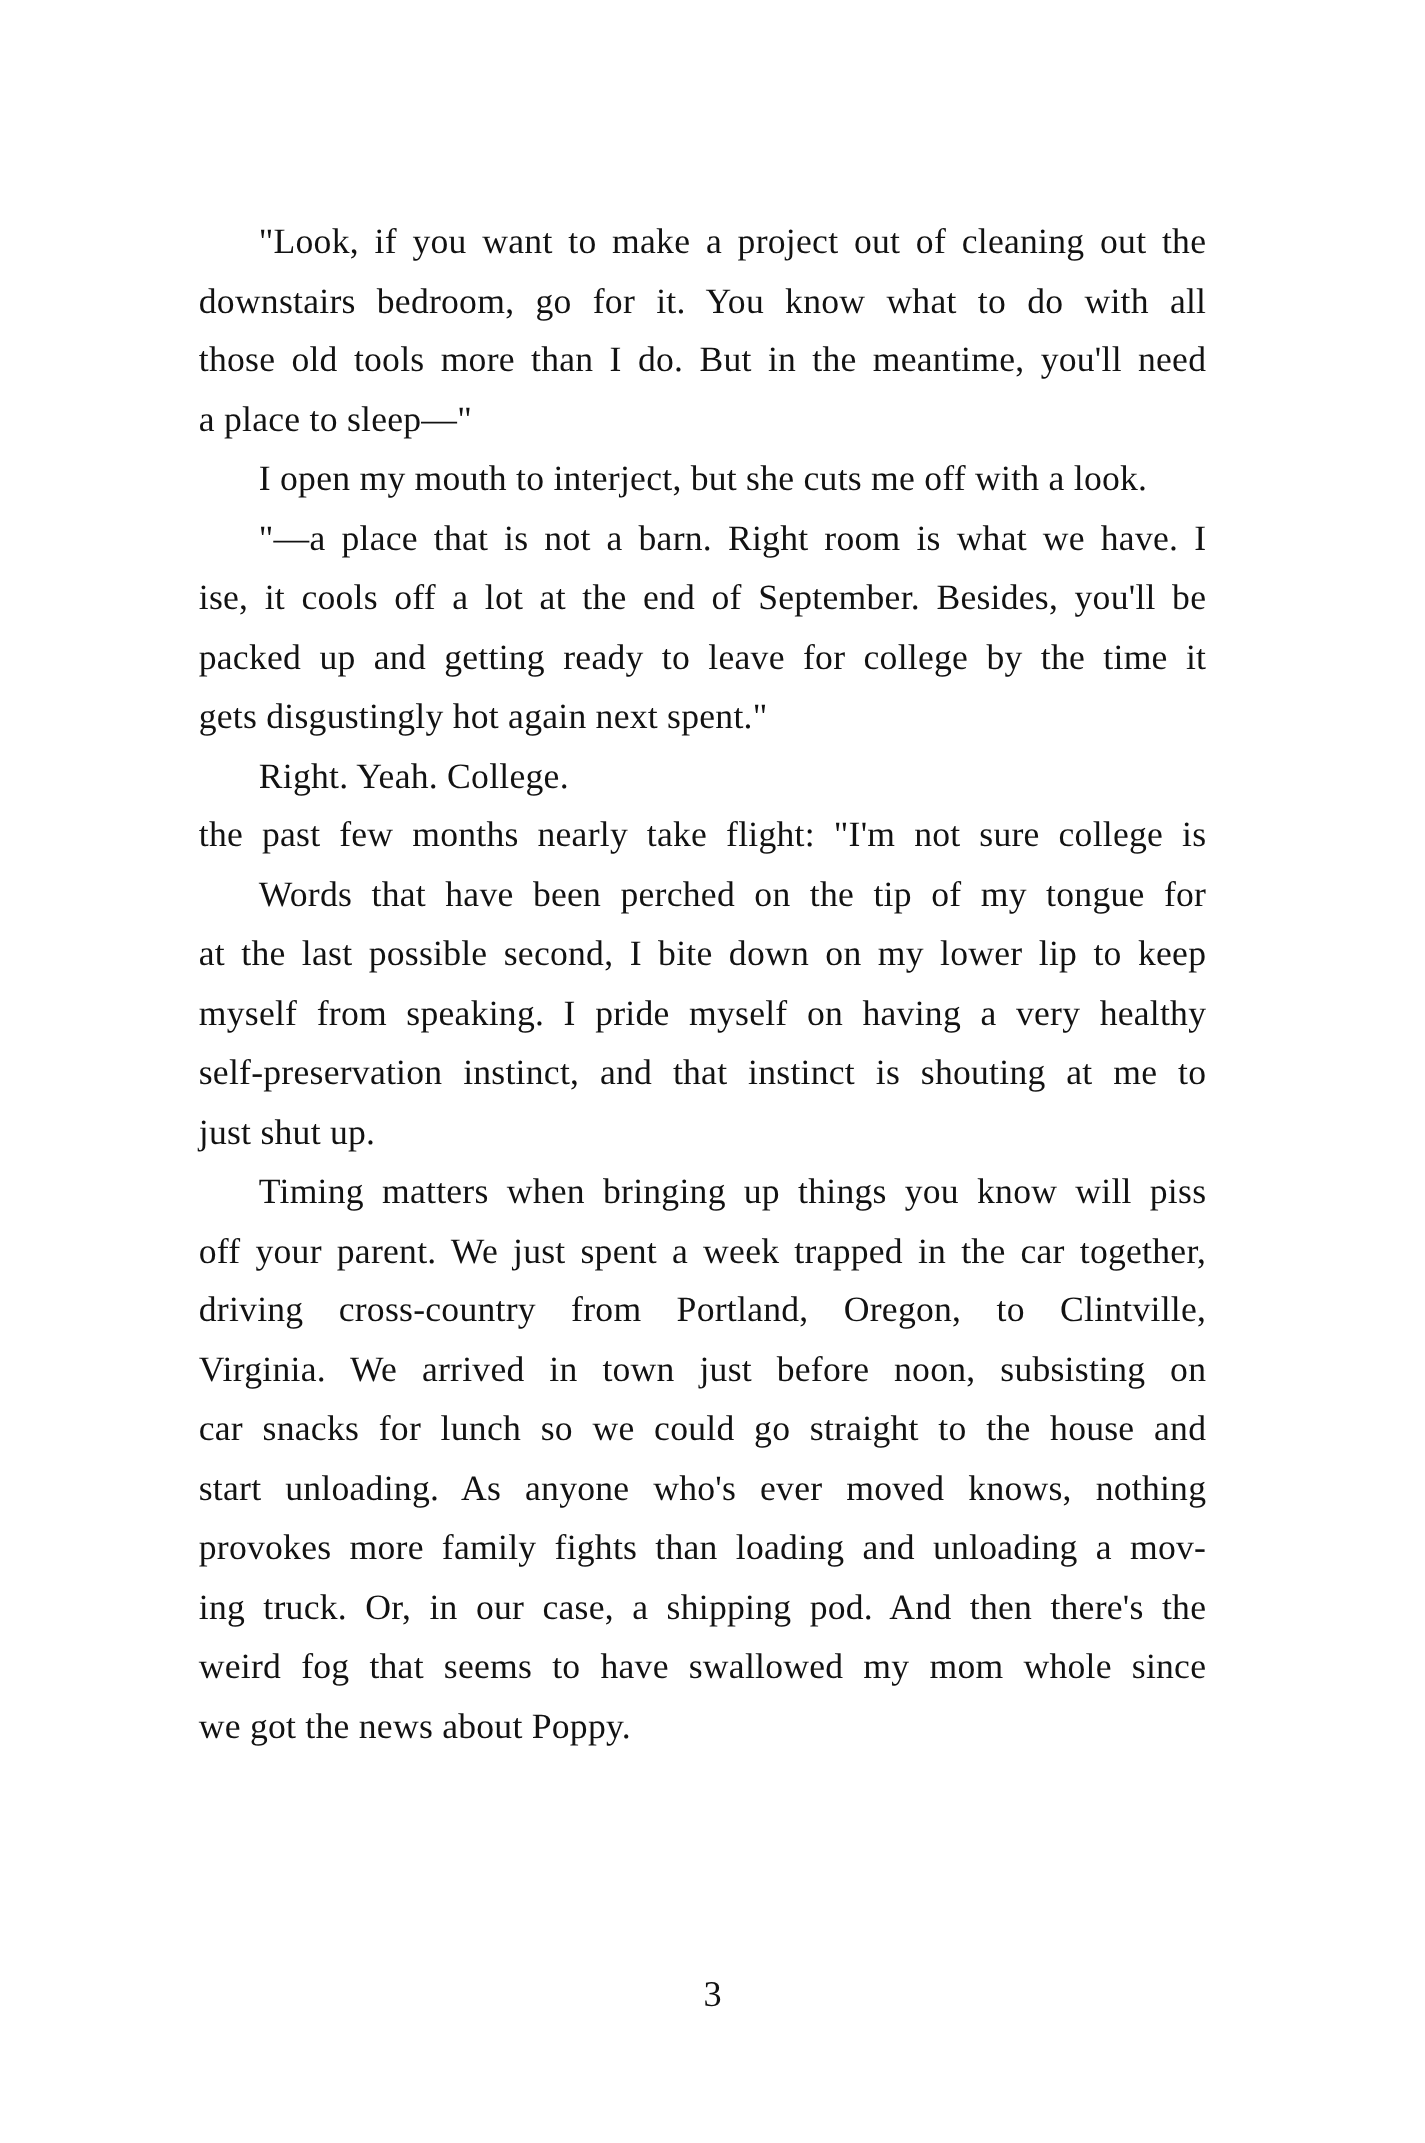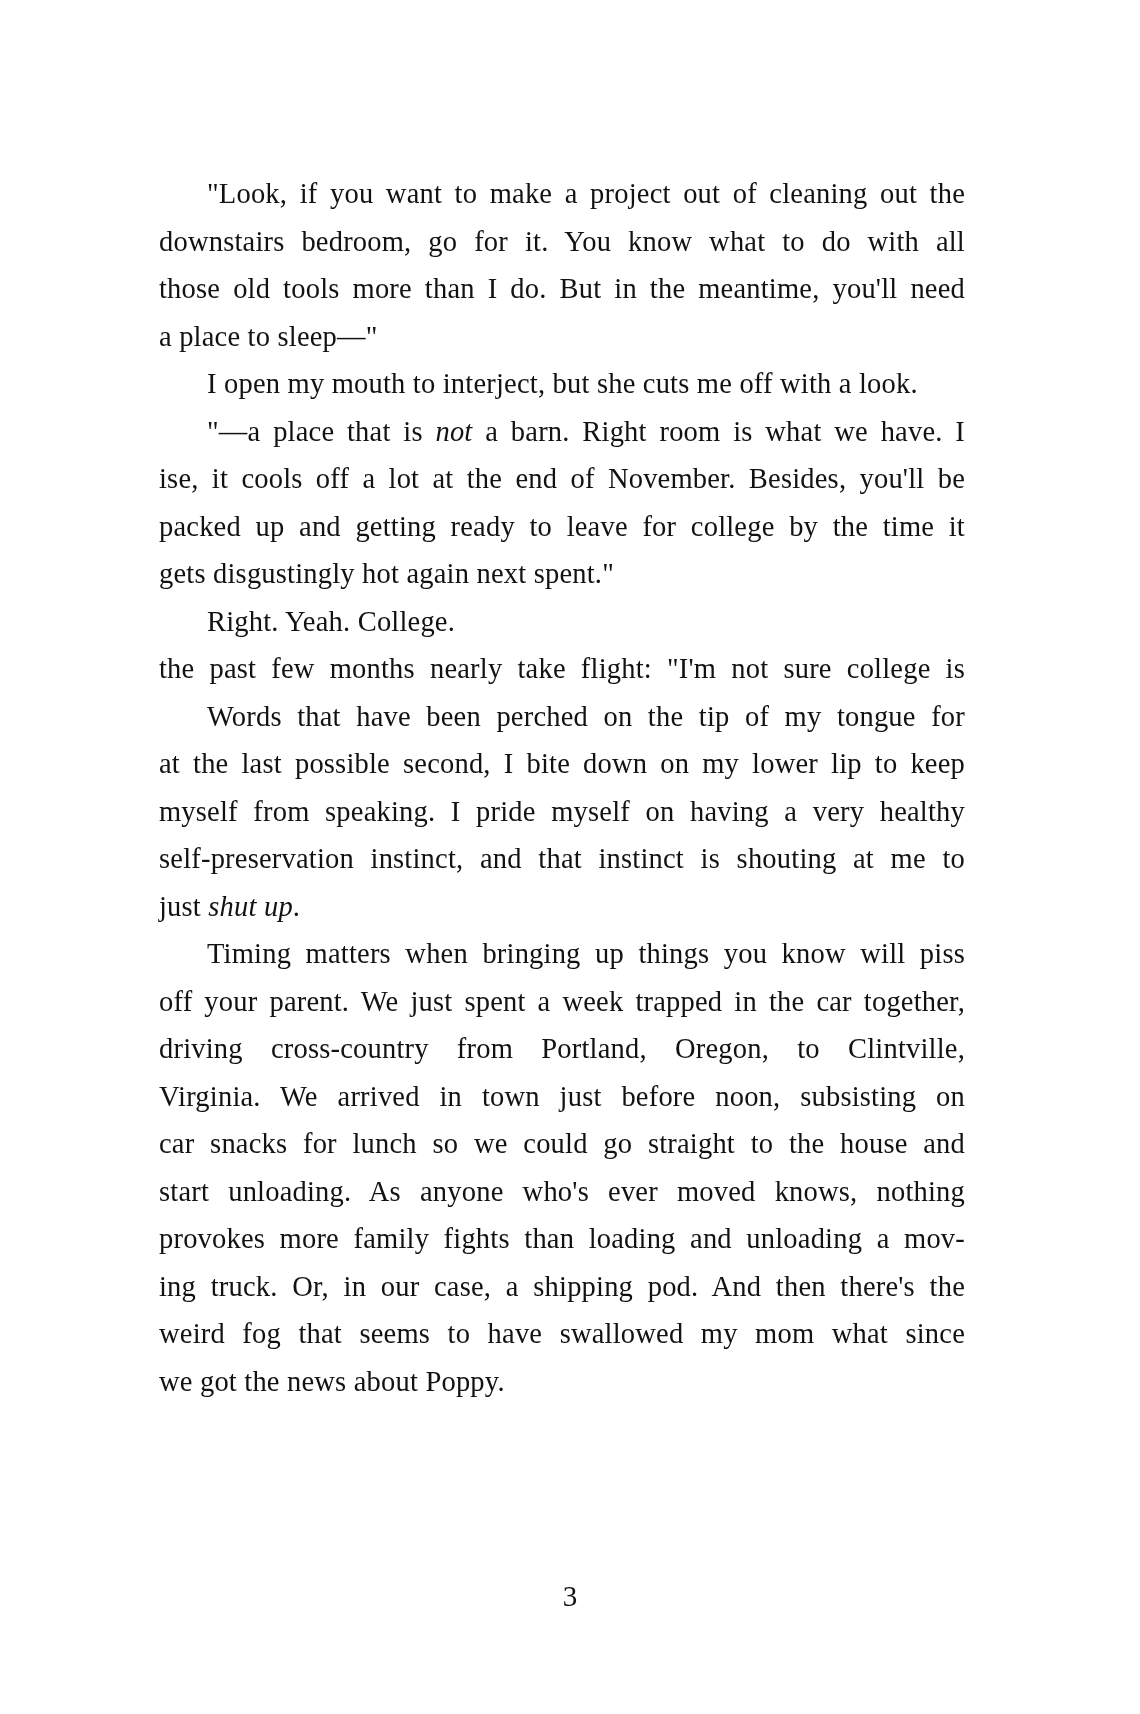--- a/index.html
+++ b/index.html
@@ -39,21 +39,20 @@
     text-align-last: justify;
   }
   .line.last {
     text-align: left;
     text-align-last: left;
   }
   .line.indent {
     text-indent: 48px;
   }
   .it {
-    font-style: italic;
   }
   .page-number {
     position: absolute;
     left: 0;
     top: 1580px;
     width: 100%;
     text-align: center;
     font-size: 29px;
     color: #121212;
   }
@@ -67,21 +66,21 @@
         <div class="line indent"><span>"Look, if you want to make a project out of cleaning out the</span></div>
         <div class="line"><span>downstairs bedroom, go for it. You know what to do with all</span></div>
         <div class="line"><span>those old tools more than I do. But in the meantime, you'll need</span></div>
         <div class="line last"><span>a place to sleep—"</span></div>
       </div>
       <div class="paragraph">
         <div class="line last indent"><span>I open my mouth to interject, but she cuts me off with a look.</span></div>
       </div>
       <div class="paragraph">
         <div class="line indent"><span>"—a place that is </span><span class="it">not</span><span> a barn. Right room is what we have. I</span></div>
-        <div class="line"><span>ise, it cools off a lot at the end of November. Besides, you'll be</span></div>
+        <div class="line"><span>ise, it cools off a lot at the end of September. Besides, you'll be</span></div>
         <div class="line"><span>packed up and getting ready to leave for college by the time it</span></div>
         <div class="line last"><span>gets disgustingly hot again next spent."</span></div>
       </div>
       <div class="paragraph">
         <div class="line last indent"><span>Right. Yeah. College.</span></div>
       </div>
       <div class="paragraph">
         <div class="line"><span>the past few months nearly take flight: "I'm not sure college is</span></div>
         <div class="line indent"><span>Words that have been perched on the tip of my tongue for</span></div>
         <div class="line"><span>at the last possible second, I bite down on my lower lip to keep</span></div>
@@ -91,18 +90,18 @@
       </div>
       <div class="paragraph">
         <div class="line indent"><span>Timing matters when bringing up things you know will piss</span></div>
         <div class="line"><span>off your parent. We just spent a week trapped in the car together,</span></div>
         <div class="line"><span>driving cross-country from Portland, Oregon, to Clintville,</span></div>
         <div class="line"><span>Virginia. We arrived in town just before noon, subsisting on</span></div>
         <div class="line"><span>car snacks for lunch so we could go straight to the house and</span></div>
         <div class="line"><span>start unloading. As anyone who's ever moved knows, nothing</span></div>
         <div class="line"><span>provokes more family fights than loading and unloading a mov-</span></div>
         <div class="line"><span>ing truck. Or, in our case, a shipping pod. And then there's the</span></div>
-        <div class="line"><span>weird fog that seems to have swallowed my mom what since</span></div>
+        <div class="line"><span>weird fog that seems to have swallowed my mom whole since</span></div>
         <div class="line last"><span>we got the news about Poppy.</span></div>
       </div>
     </div>
   <div class="page-number">3</div>
 </div>
 
 </body></html>

